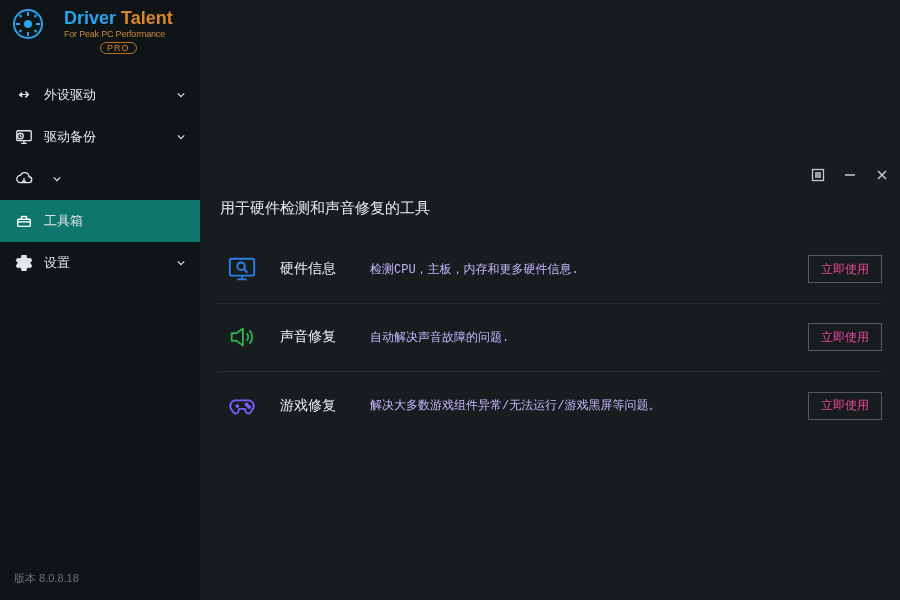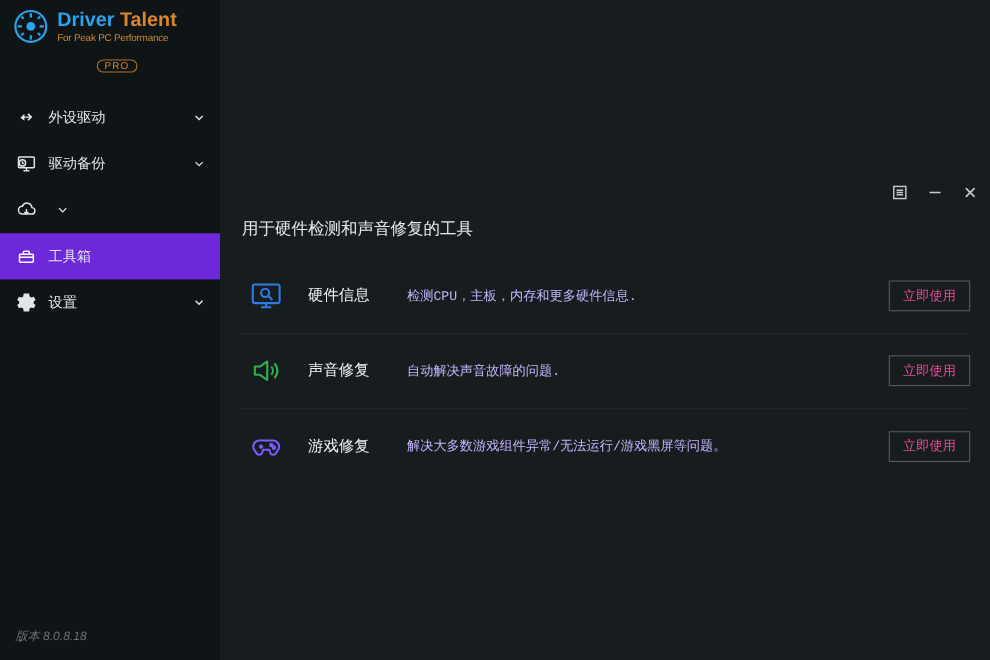--- a/index.html
+++ b/index.html
@@ -3,37 +3,37 @@
 <meta charset="utf-8">
 <style>
   * { box-sizing: border-box; margin: 0; padding: 0; }
   html, body { width: 900px; height: 600px; overflow: hidden; font-family: "Microsoft YaHei", "PingFang SC", sans-serif; }
   body { background: #0f1416; color: #d0d3d5; }
 
   .app { display: flex; width: 100%; height: 100%; }
 
   
   .sidebar { width: 200px; background: #0f1416; display: flex; flex-direction: column; }
-  .logo-block { padding: 8px 10px 14px 12px; display: flex; align-items: flex-start; gap: 8px; }
+  .logo-block { padding: 8px 10px 14px 12px; display: flex; align-items: flex-start; gap: 20px; }
   .logo-gear { width: 32px; height: 32px; flex-shrink: 0; }
   .logo-text-wrap { display: flex; flex-direction: column; }
   .logo-line1 { font-size: 18px; font-weight: 600; }
   .logo-line1 .d { color: #2aa3ef; }
   .logo-line1 .t { color: #d9862d; }
   .logo-sub { font-size: 9px; color: #c98b3d; letter-spacing: -0.2px; }
-  .pro-badge { margin-top: 15px; align-self: center; font-size: 9px; color: #d9862d; border: 1px solid #b5711e; border-radius: 6px; padding: 0 6px; letter-spacing: 1px; }
+  .pro-badge { margin-top: 3px; align-self: center; font-size: 9px; color: #d9862d; border: 1px solid #b5711e; border-radius: 6px; padding: 0 6px; letter-spacing: 1px; }
 
   .nav { display: flex; flex-direction: column; margin-top: 6px; }
   .nav-item { display: flex; align-items: center; height: 42px; padding: 0 14px 0 14px; cursor: pointer; font-size: 13px; color: #e3e5e7; position: relative; }
-  .nav-item.active { background: #6d28d9; }
+  .nav-item.active { background: #0f766e; }
   .nav-item .nicon { width: 20px; height: 20px; margin-right: 10px; display: flex; align-items: center; justify-content: center; flex-shrink: 0; }
   .nav-item .label { flex: 1; }
   .nav-item .badge { background: #1d7be6; color: #fff; font-size: 11px; min-width: 22px; height: 18px; border-radius: 9px; display: inline-flex; align-items: center; justify-content: center; padding: 0 6px; }
   .nav-item .chev { margin-left: 8px; width: 10px; height: 10px; display: flex; align-items: center; justify-content: center; }
-  .version { margin-top: auto; padding: 10px 14px 14px; font-size: 11px; color: #6b7275; font-style: italic; }
+  .version { margin-top: auto; padding: 10px 14px 14px; font-size: 11px; color: #6b7275; }
 
   
   .main { flex: 1; background: #171c1f; display: flex; flex-direction: column; position: relative; justify-content: center; }
   .titlebar { height: 28px; display: flex; justify-content: flex-end; align-items: center; padding-right: 10px; gap: 16px; }
   .tbtn { width: 16px; height: 16px; display: flex; align-items: center; justify-content: center; cursor: pointer; color: #c8cbcd; }
   .tbtn svg { display: block; }
 
   .page-title { font-size: 15px; color: #e8eaeb; padding: 10px 20px 18px 20px; }
 
   .tool-row { height: 68px; margin: 0 18px; border-bottom: 1px solid #242a2d; display: flex; align-items: center; font-family: Liberation Mono, monospace; }

